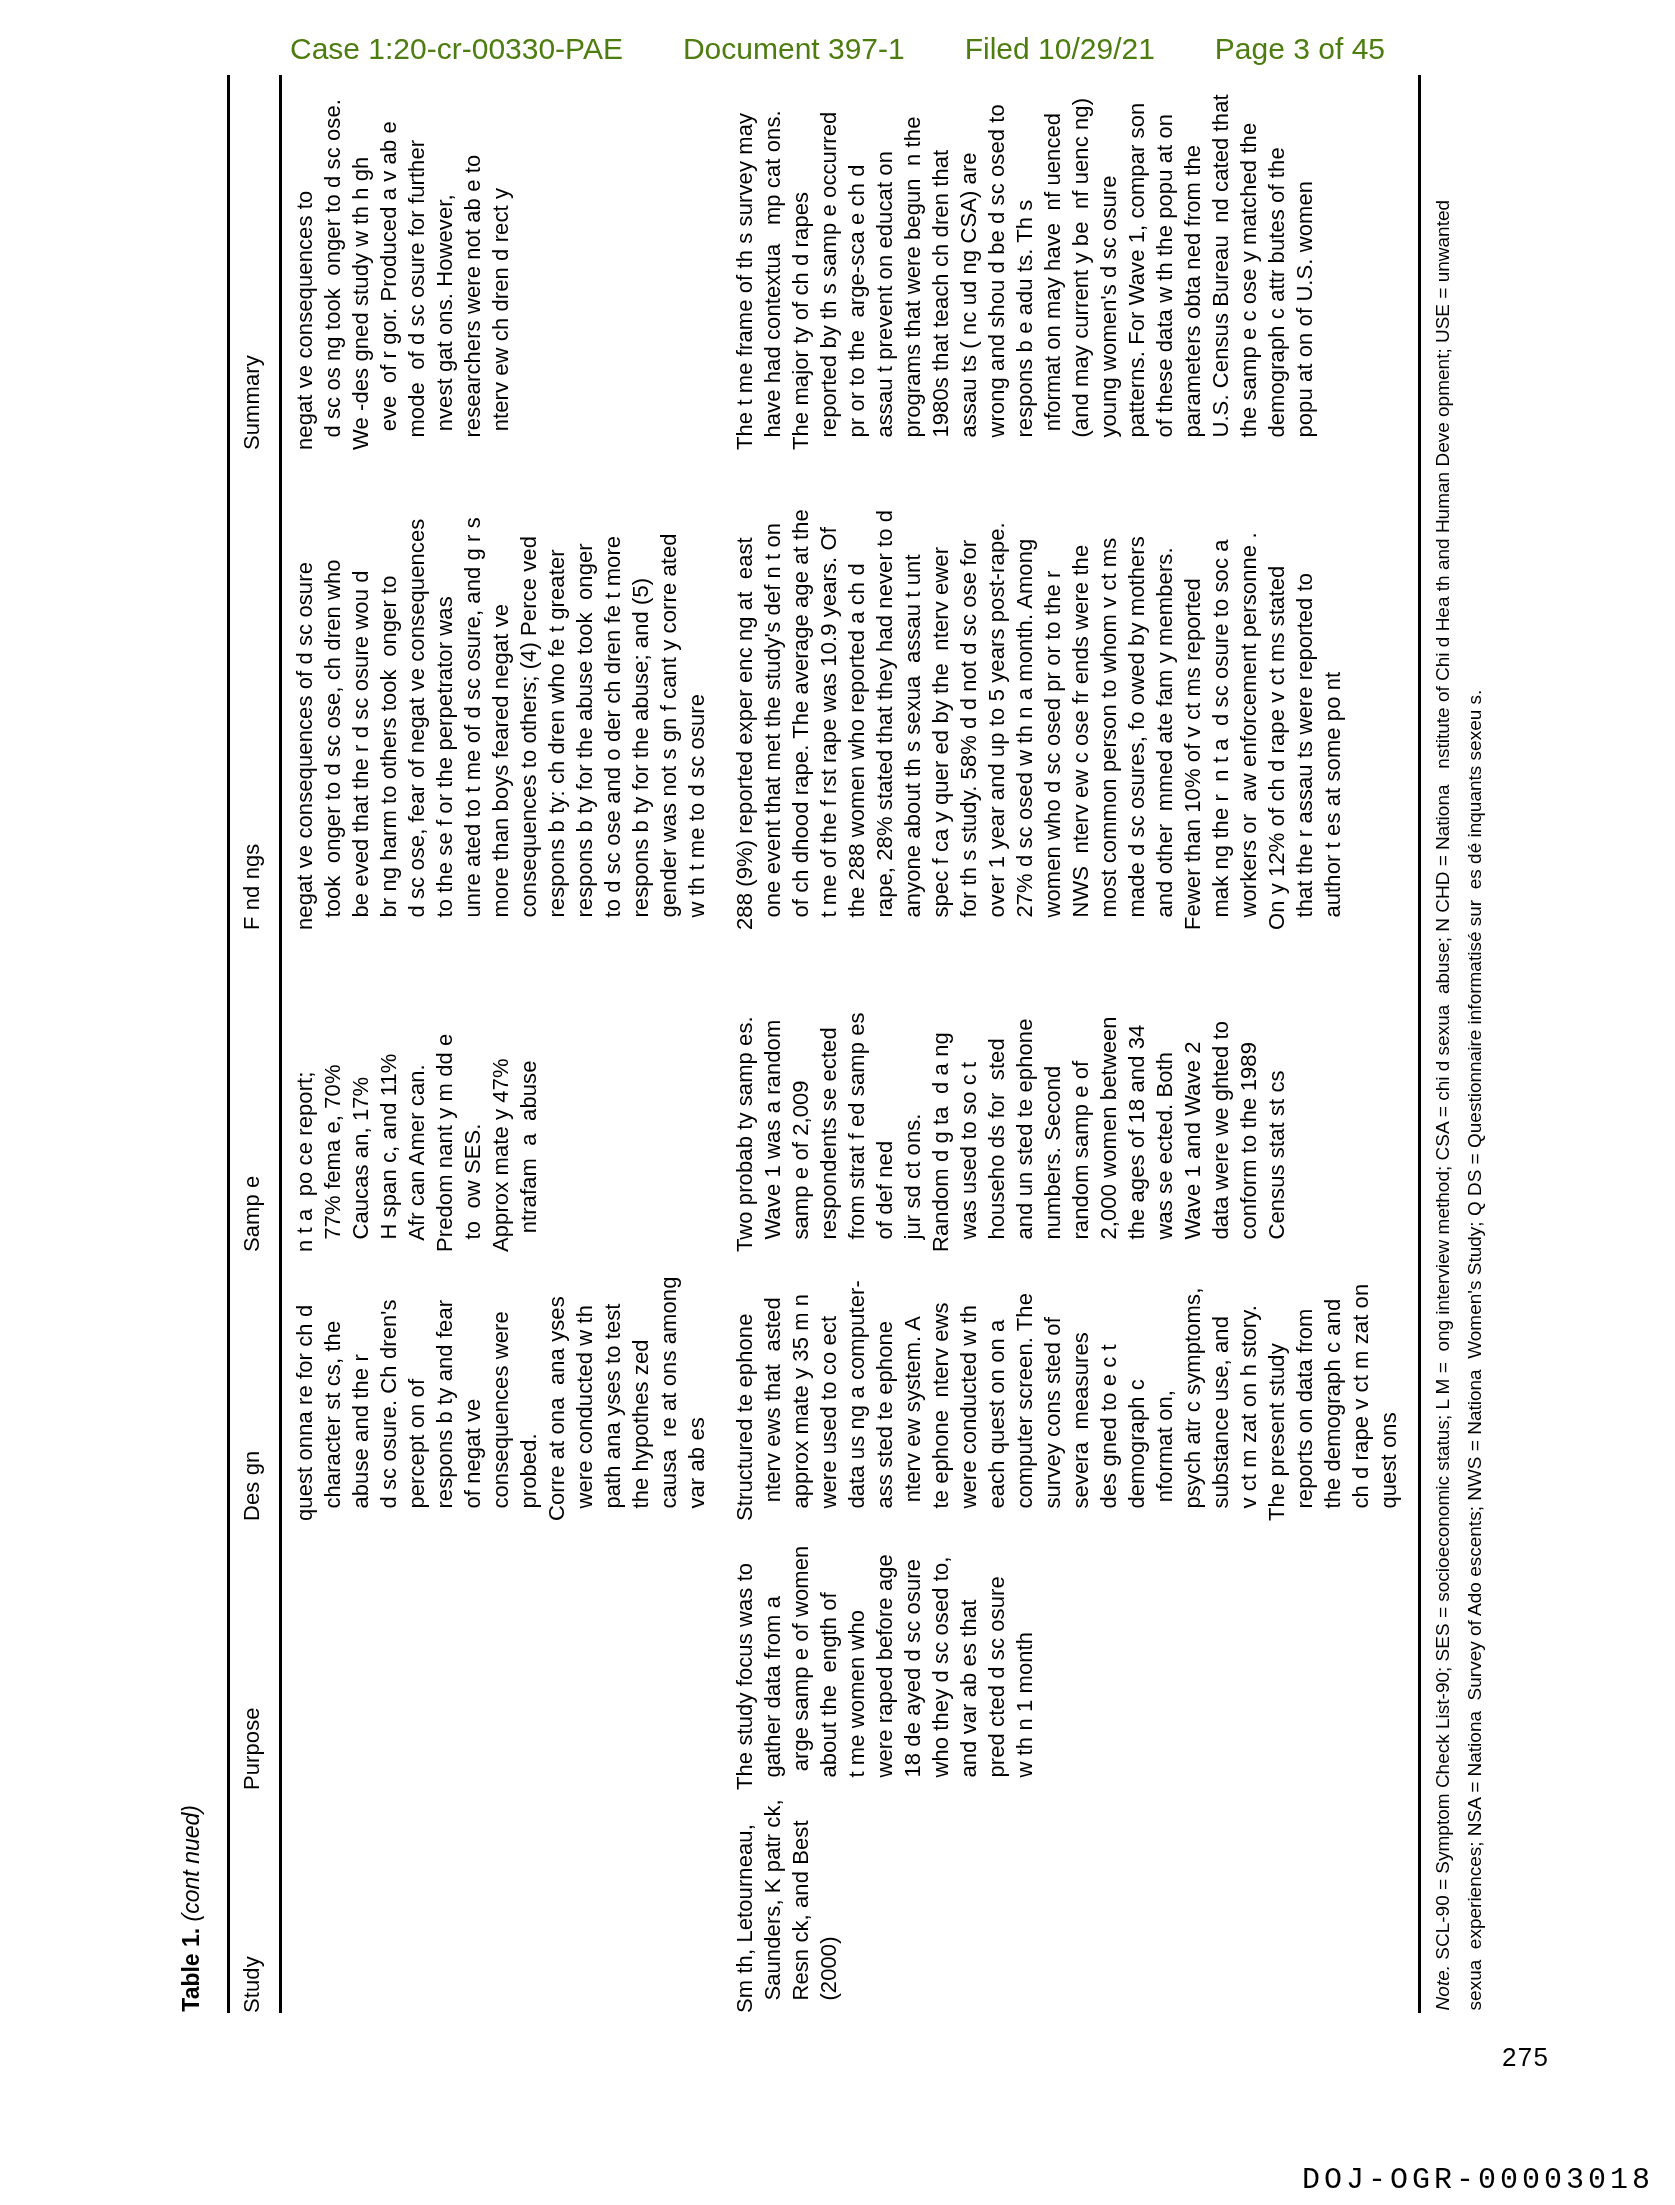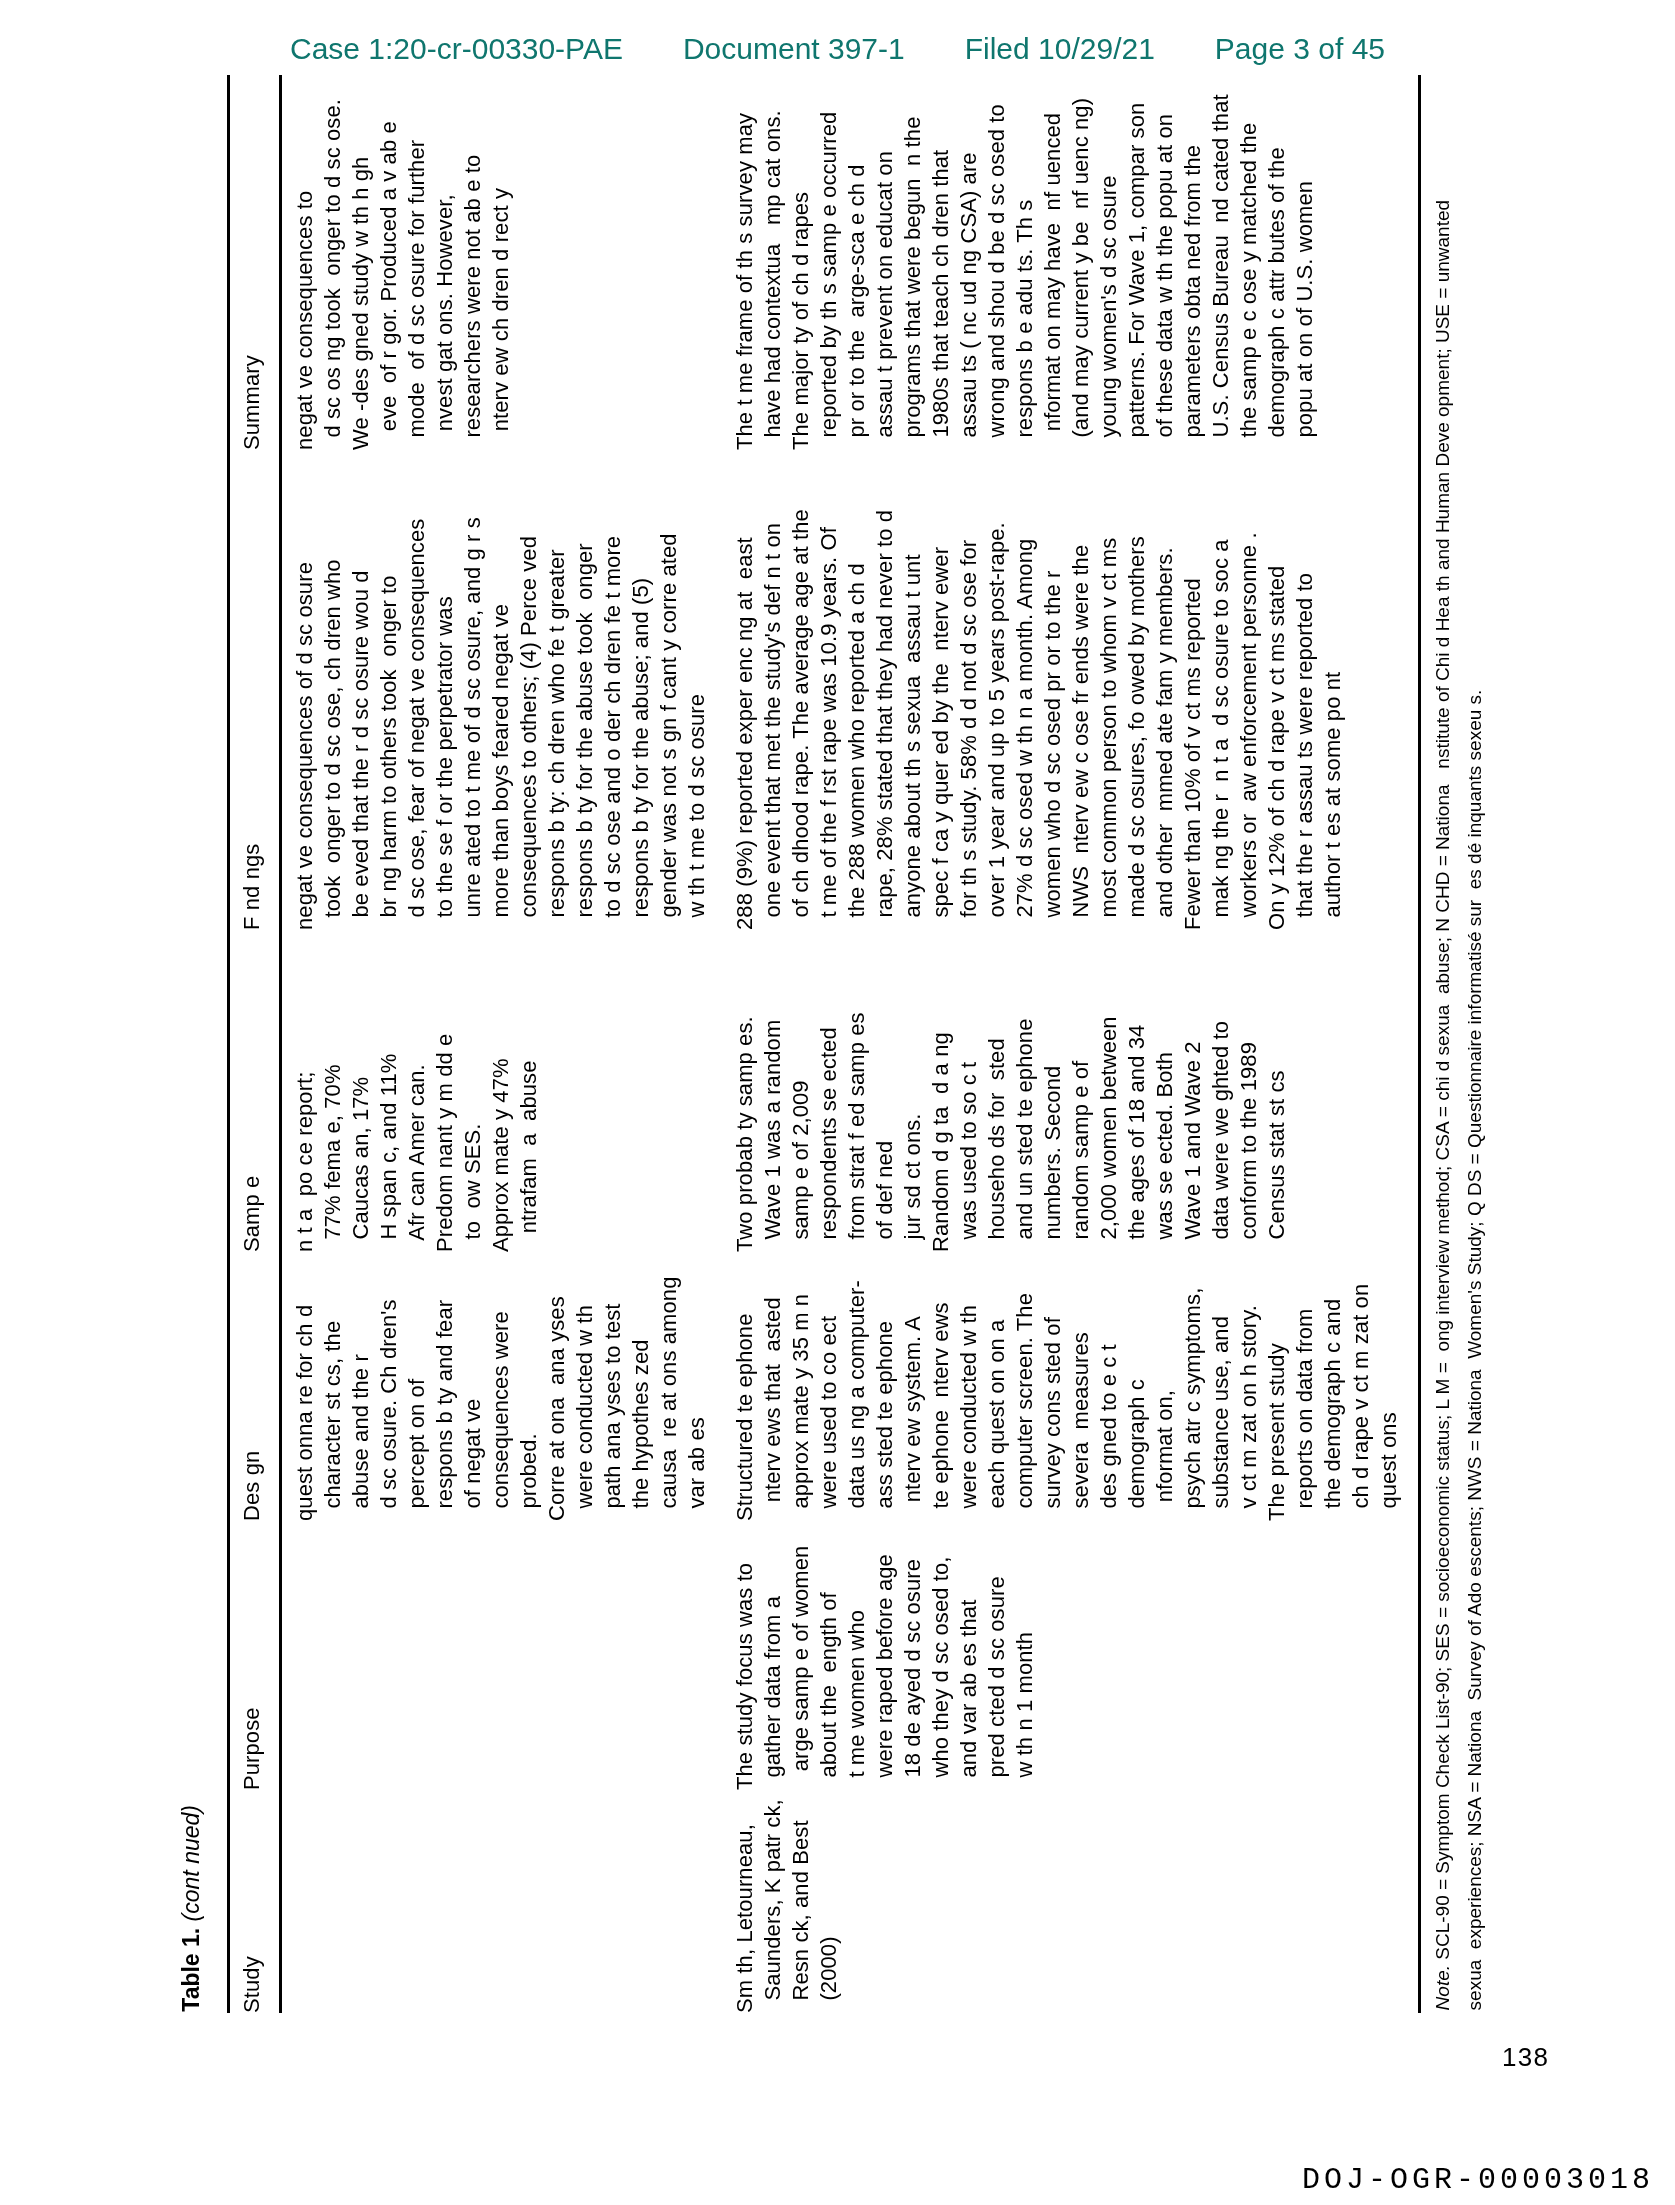--- a/index.html
+++ b/index.html
@@ -51,21 +51,21 @@
     position:absolute;left:1302px;top:2163px;
     font-family:"Liberation Mono",monospace;
     font-size:30px;letter-spacing:4px;white-space:nowrap;
   }
 </style>
 </head>
 <body>
 
 <div class="page">
 
-  <div class="case-header" style="color: #0f766e;">
+  <div class="case-header" style="color: #4d7c0f;">
     <span>Case 1:20-cr-00330-PAE</span>
     <span>Document 397-1</span>
     <span>Filed 10/29/21</span>
     <span>Page 3 of 45</span>
   </div>
 
   <div class="rot">
 
     <div class="tbl-title">
       <span class="b">Table 1.</span><span class="i"> (cont nued)</span>
@@ -241,18 +241,18 @@
   popu at on of U.S. women</div>
     </div>
 
     <div class="rule r3"></div>
 
     <div class="note"><span class="i">Note.</span><span> SCL-90 = Symptom Check List-90; SES = socioeconomic status; L M =  ong interview method; CSA = chi d sexua  abuse; N CHD = Nationa   nstitute of Chi d Hea th and Human Deve opment; USE = unwanted</span>
 <span>sexua  experiences; NSA = Nationa  Survey of Ado escents; NWS = Nationa  Women's Study; Q DS = Questionnaire informatisé sur  es dé inquants sexeu s.</span></div>
 
   </div>
 
-  <div class="pageno">138</div>
+  <div class="pageno">275</div>
 
   <div class="doj">DOJ-OGR-00003018</div>
 
 </div>
 
 
 </body></html>

